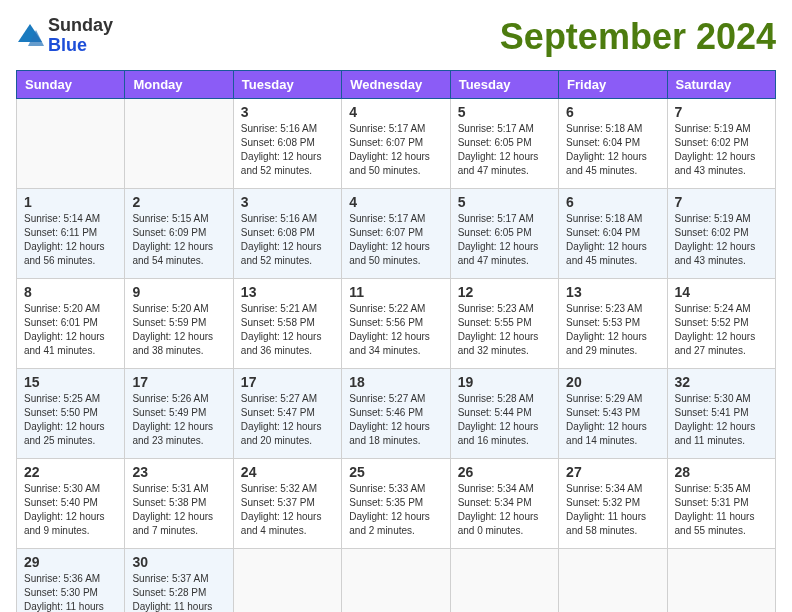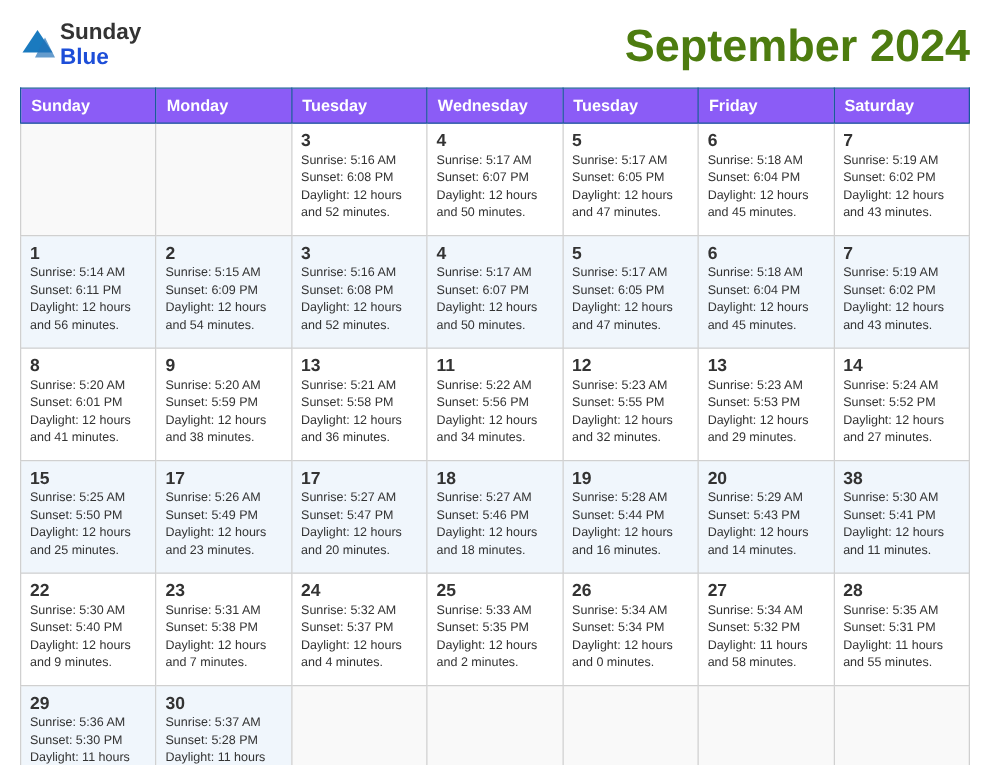--- a/index.html
+++ b/index.html
@@ -227,21 +227,21 @@
         </td>
         <td>
           <span class="day-number">19</span>
           <div class="day-info">Sunrise: 5:28 AM<br>Sunset: 5:44 PM<br>Daylight: 12 hours and 16 minutes.</div>
         </td>
         <td>
           <span class="day-number">20</span>
           <div class="day-info">Sunrise: 5:29 AM<br>Sunset: 5:43 PM<br>Daylight: 12 hours and 14 minutes.</div>
         </td>
         <td>
-          <span class="day-number">38</span>
+          <span class="day-number">32</span>
           <div class="day-info">Sunrise: 5:30 AM<br>Sunset: 5:41 PM<br>Daylight: 12 hours and 11 minutes.</div>
         </td>
       </tr>
       <tr>
         <td>
           <span class="day-number">22</span>
           <div class="day-info">Sunrise: 5:30 AM<br>Sunset: 5:40 PM<br>Daylight: 12 hours and 9 minutes.</div>
         </td>
         <td>
           <span class="day-number">23</span>

